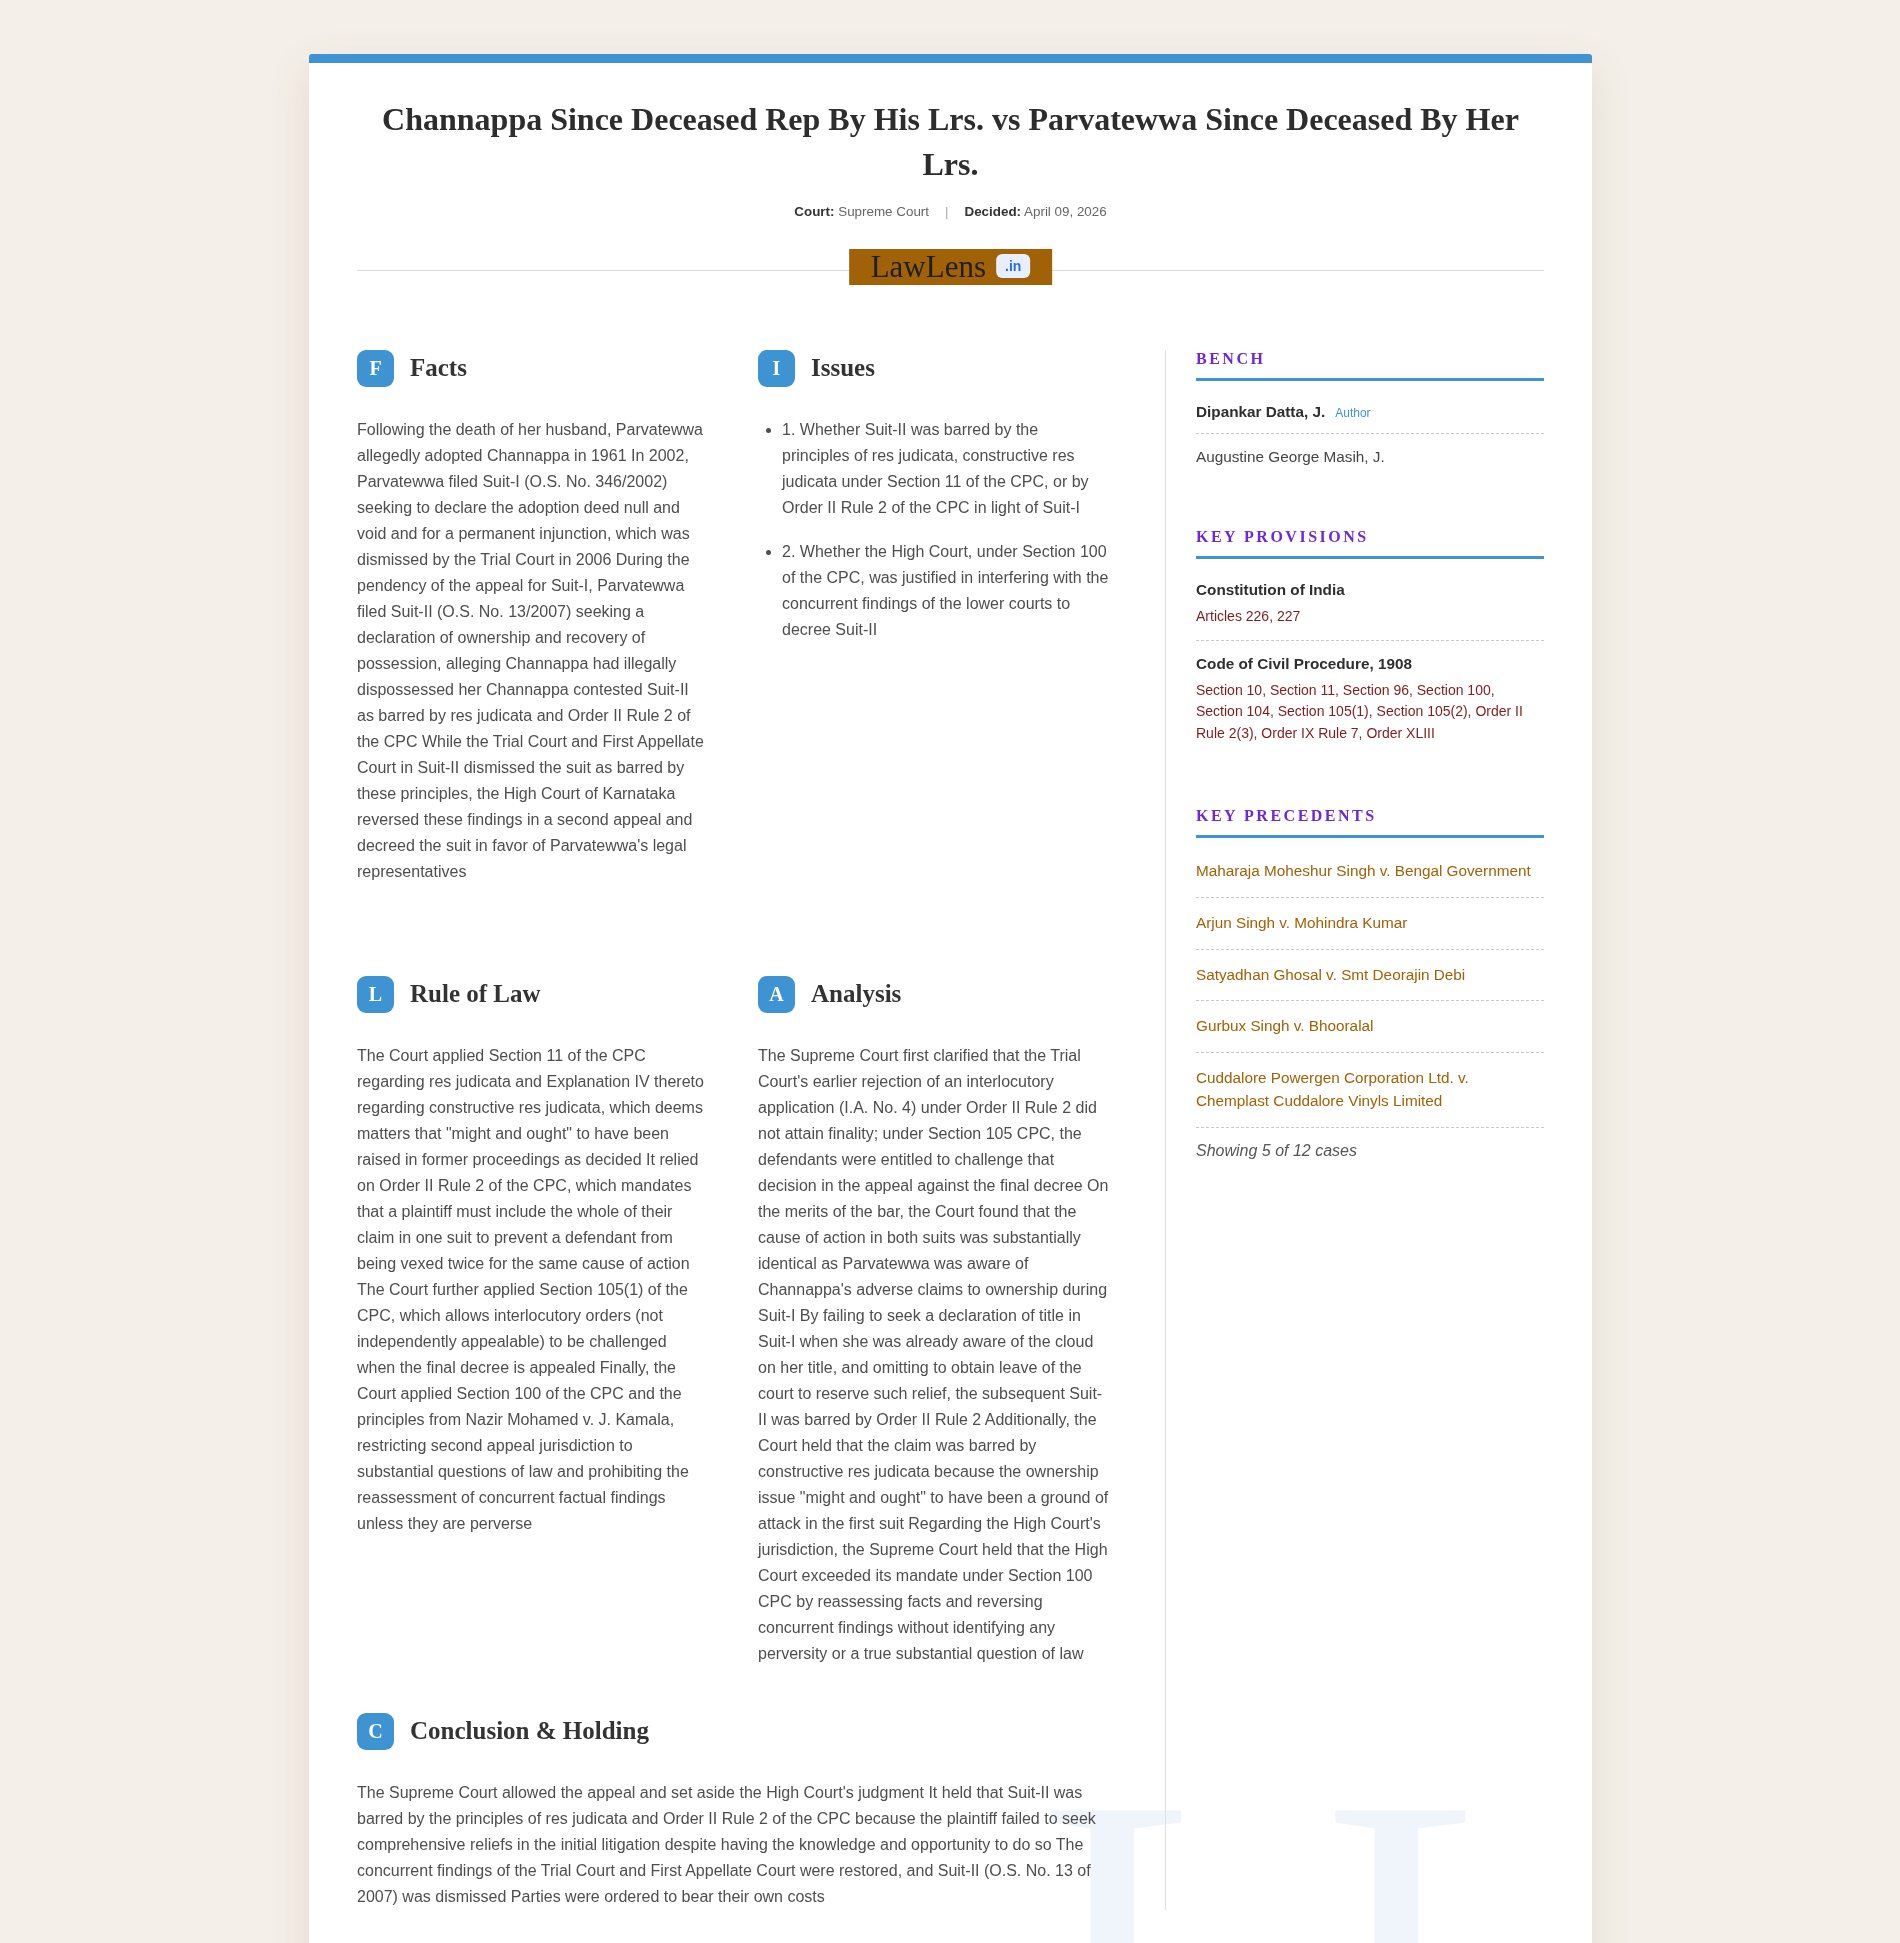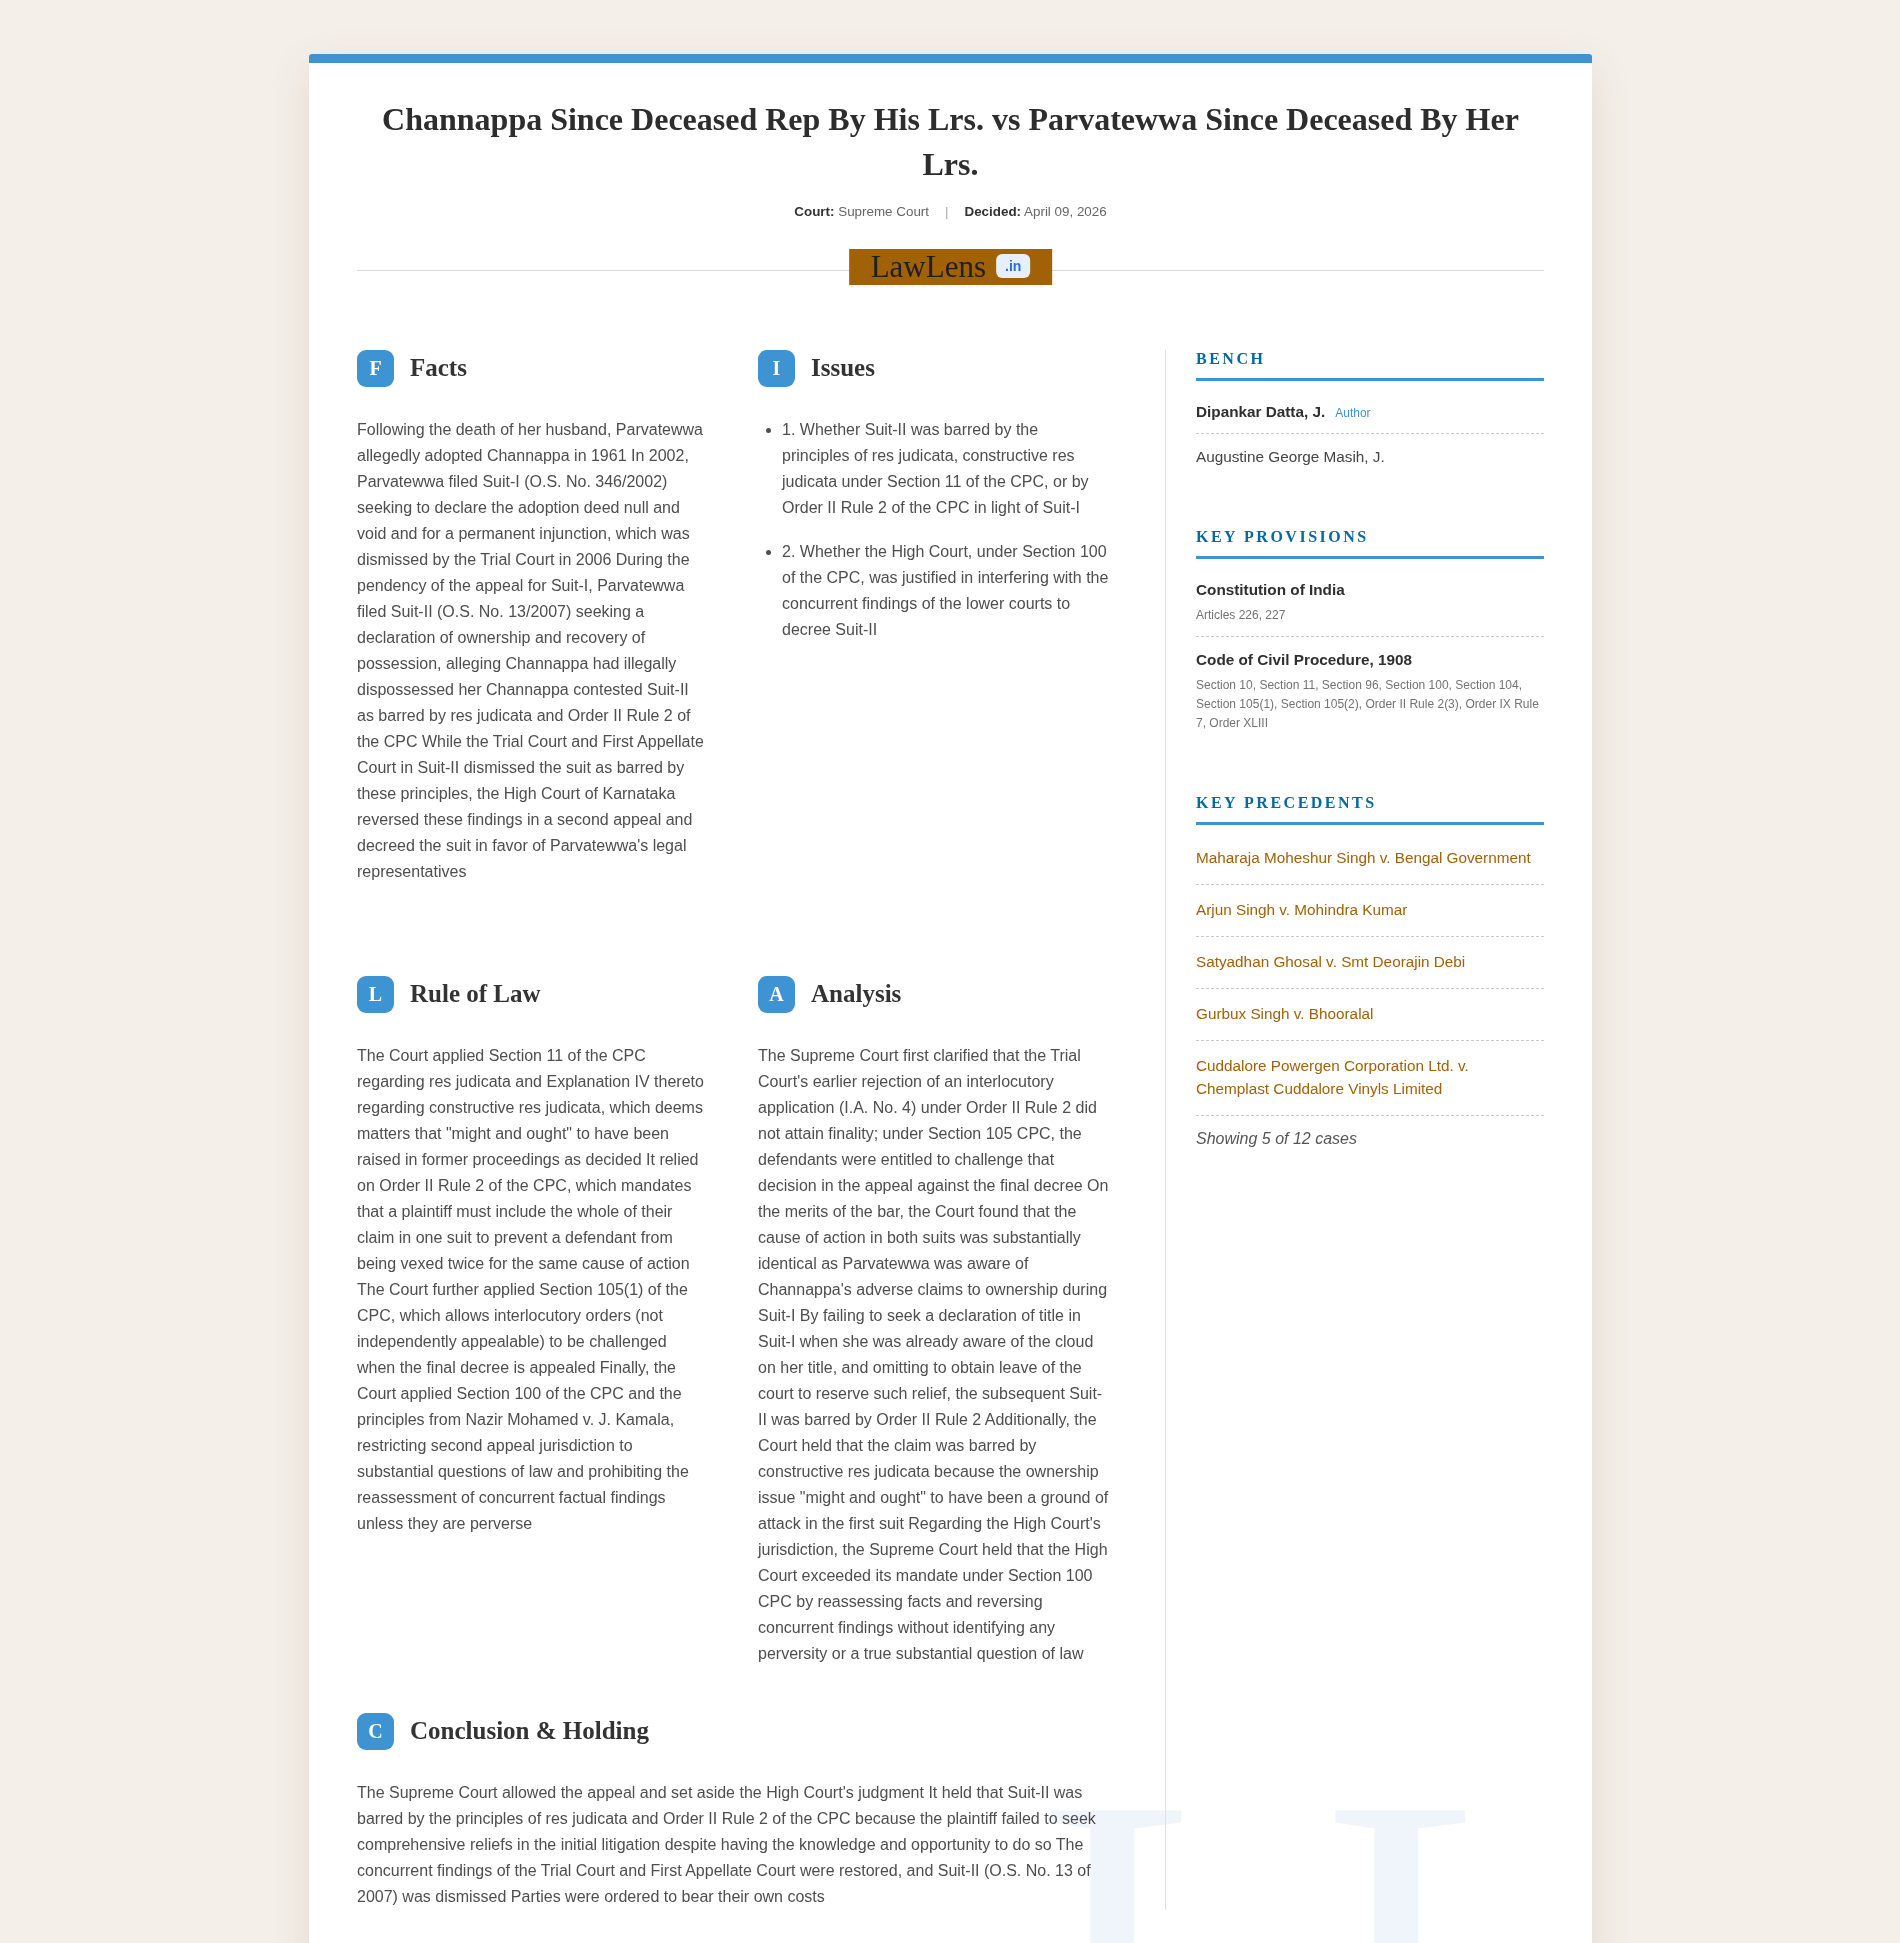--- a/index.html
+++ b/index.html
@@ -104,33 +104,33 @@
 
   
   .sidebar {
     width: 379px; box-sizing: border-box;
     border-left: 1px solid #e0e0e0; padding-left: 30px;
   }
   .sb-section { margin-bottom: 50px; }
   h3.sb-head {
     margin: 0 0 8px 0;
     font-family: "Liberation Serif", serif; font-weight: bold;
-    font-size: 16px; letter-spacing: 2.5px; color: #0369a1;
+    font-size: 16px; letter-spacing: 2.5px; color: #6d28d9;
     padding-bottom: 10px; border-bottom: 3px solid #3e94d2;
   }
   .judge { padding: 14px 0 12px; }
   .judge + .judge { border-top: 1px dashed #c9c9c9; }
   .judge-name { font-weight: bold; font-size: 15.3px; color: #2f2f2f; }
   .judge-name.plain { font-weight: normal; color: #444; }
   .author-tag { font-size: 12px; color: #3e94d2; margin-left: 10px; }
 
   .prov-group { padding: 14px 0 12px; }
   .prov-group + .prov-group { border-top: 1px dashed #c9c9c9; }
   .statute { font-weight: bold; font-size: 15.3px; color: #2f2f2f; margin-bottom: 7px; }
-  .provisions { font-size: 12px; line-height: 1.55; color: #737373; }
+  .provisions { font-size: 14px; line-height: 1.55; color: #7f1d1d; }
 
   .case-item {
     font-size: 15.3px; line-height: 1.5; color: #a16207;
     padding: 14px 0; border-bottom: 1px dashed #c9c9c9;
   }
   .showing { font-style: italic; font-size: 16px; color: #555; padding-top: 14px; }
 
   
   footer { margin: 48px 48px 0; border-top: 1px solid #e4e4e4; }
   .footer-text {

